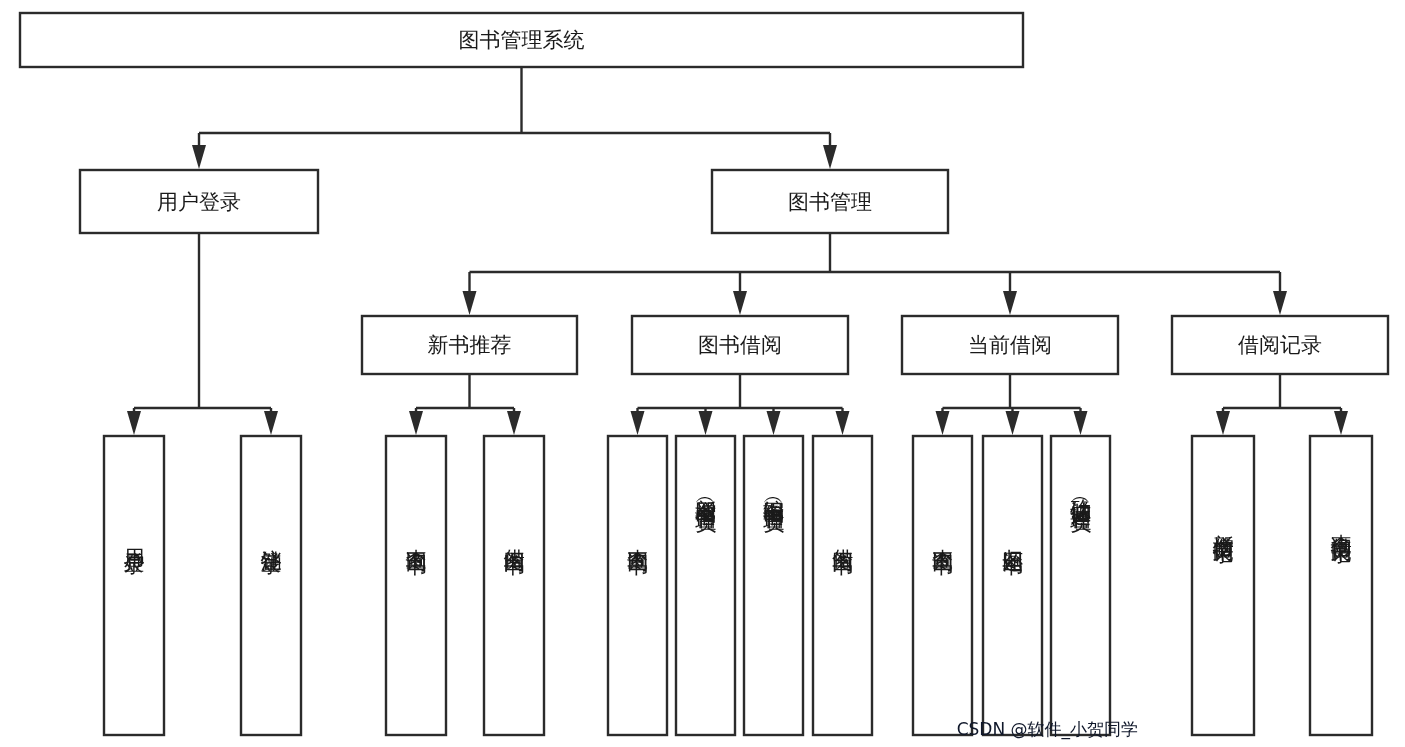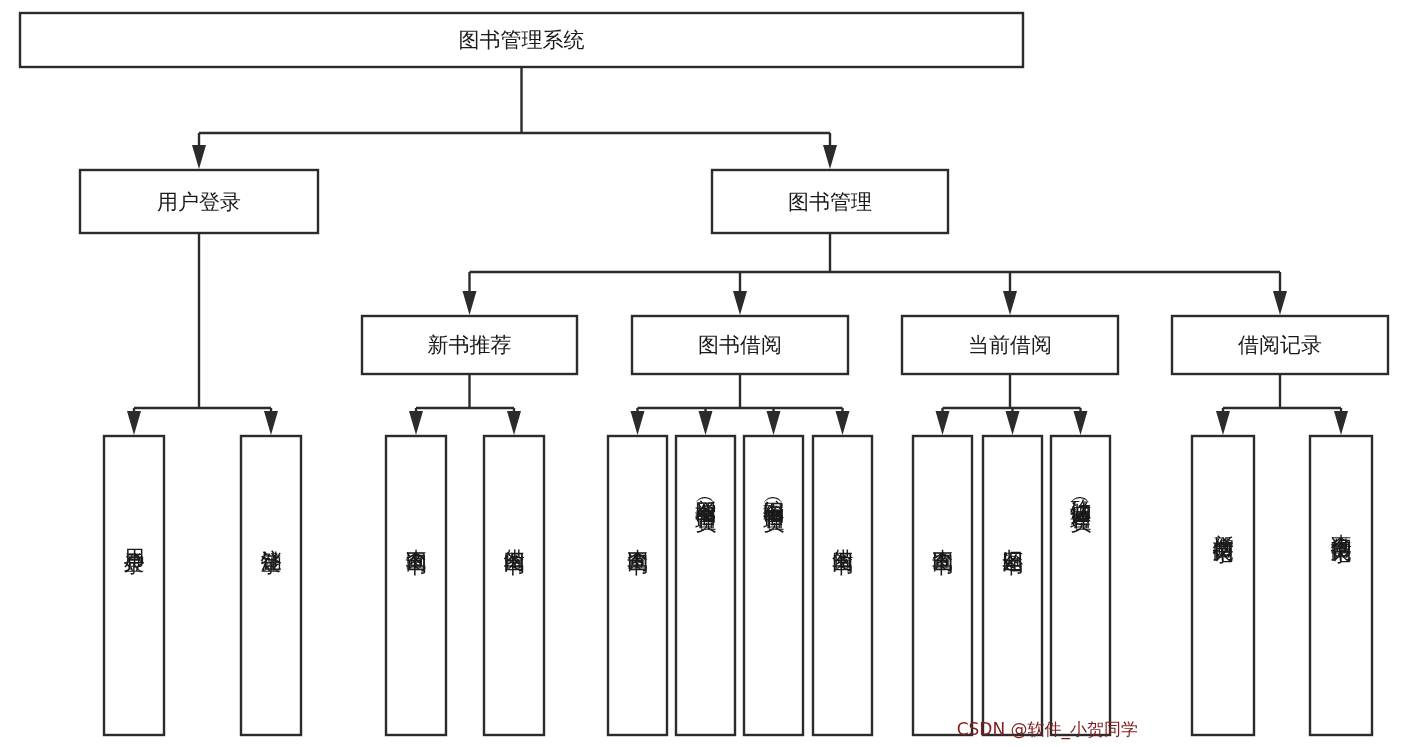--- a/index.html
+++ b/index.html
@@ -60,21 +60,21 @@
     white-space: nowrap;
     text-align: left;
     pointer-events: none;
   }
   .watermark {
     position: absolute;
     right: 8px;
     bottom: 6px;
     font-family: "DejaVu Sans", "Liberation Sans", sans-serif;
     font-size: 17px;
-    color: #7f1d1d;
+    color: #0f172a;
     white-space: nowrap;
     user-select: none;
   }
 </style>
 </head>
 <body>
 
 <div id="diagram-root">
 
   <svg class="flow" viewBox="0 0 1405 747">

